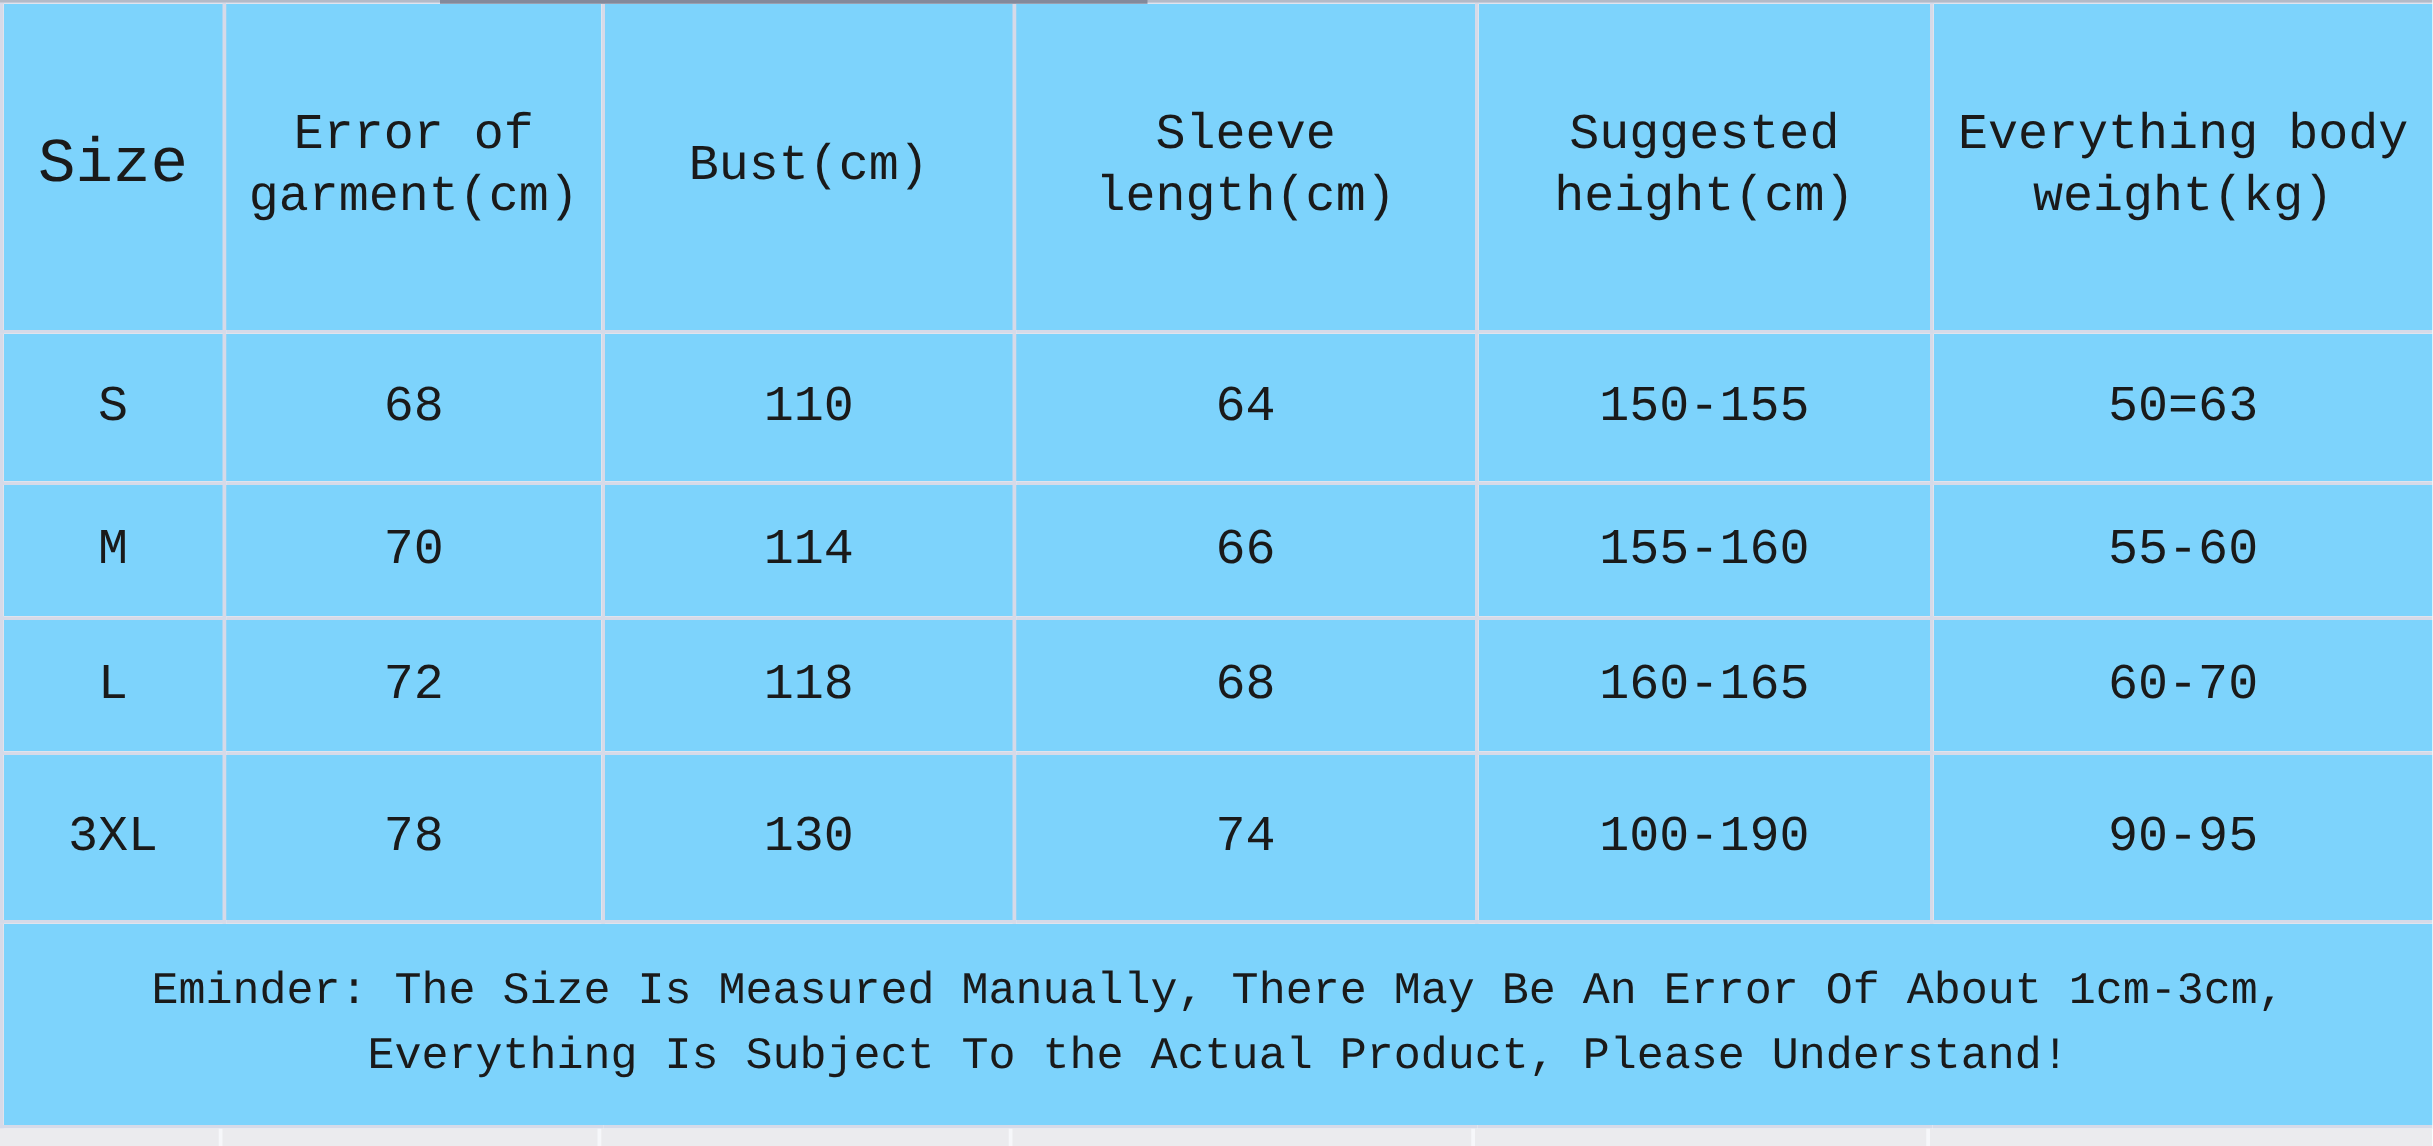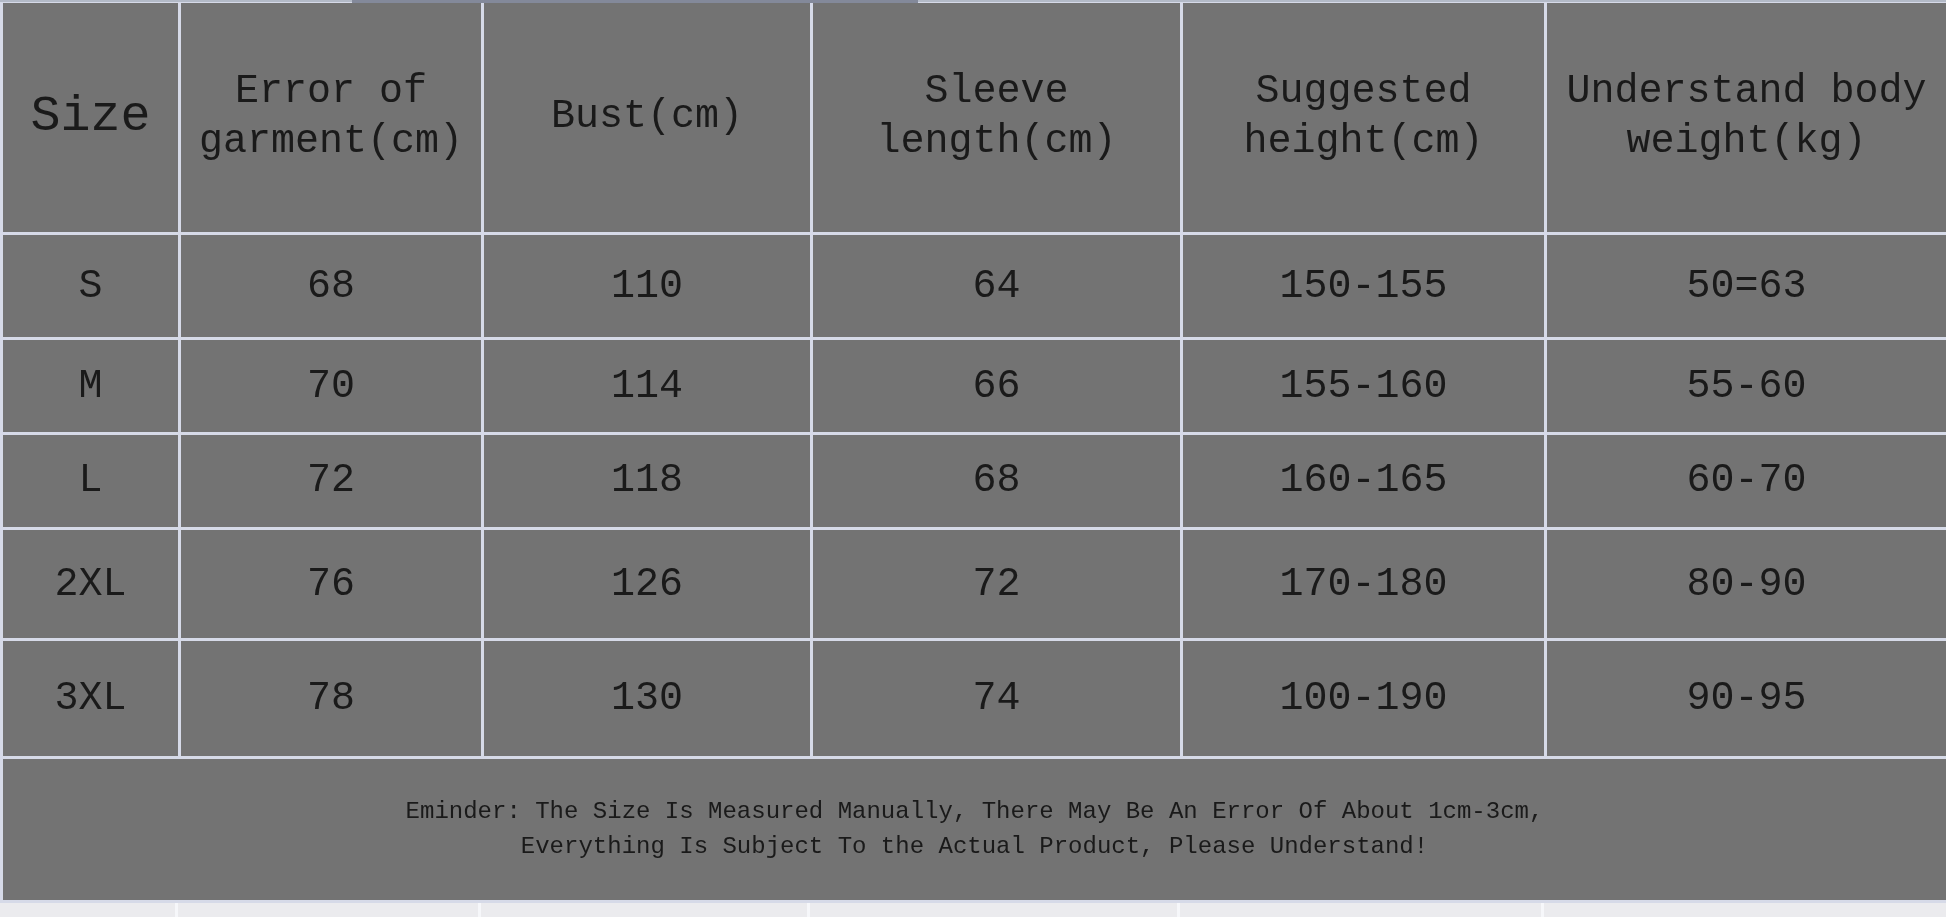--- a/index.html
+++ b/index.html
@@ -33,21 +33,21 @@
   }
   table.size-chart {
     border-collapse: collapse;
     table-layout: fixed;
     width: 1946px;
     height: 903px;
   }
   table.size-chart th,
   table.size-chart td {
     border: 3px solid #d6dae8;
-    background: #737373;
+    background: #7dd3fc;
     text-align: center;
     vertical-align: middle;
     font-weight: normal;
     padding: 0;
     overflow: hidden;
   }
   tr.h-header  { height: 177px; }
   tr.h-s       { height: 81px; }
   tr.h-m       { height: 72px; }
   tr.h-l       { height: 73px; }
@@ -62,21 +62,21 @@
     line-height: 1.25;
     padding: 0 4px;
   }
   tr.h-header th.size-th {
     font-size: 50px;
   }
   td.body-cell {
     font-size: 40px;
   }
   td.note-cell {
-    font-size: 24px;
+    font-size: 36px;
     line-height: 1.45;
     text-align: center;
   }
   
   .bottom-strip {
     display: flex;
     width: 1946px;
     height: 14px;
     background: #ffffff;
   }
@@ -111,21 +111,21 @@
       <col style="width:402px">
     </colgroup>
 
     <tbody>
         <tr class="h-header">
       <th class="size-th">Size</th>
       <th>Error of garment(cm)</th>
       <th>Bust(cm)</th>
       <th>Sleeve length(cm)</th>
       <th>Suggested height(cm)</th>
-      <th>Understand body weight(kg)</th>
+      <th>Everything body weight(kg)</th>
     </tr>
 
     <tr class="h-s">
       <td class="body-cell">S</td>
       <td class="body-cell">68</td>
       <td class="body-cell">110</td>
       <td class="body-cell">64</td>
       <td class="body-cell">150-155</td>
       <td class="body-cell">50=63</td>
     </tr>
@@ -142,28 +142,20 @@
     <tr class="h-l">
       <td class="body-cell">L</td>
       <td class="body-cell">72</td>
       <td class="body-cell">118</td>
       <td class="body-cell">68</td>
       <td class="body-cell">160-165</td>
       <td class="body-cell">60-70</td>
     </tr>
 
 
-    <tr class="h-2xl">
-      <td class="body-cell">2XL</td>
-      <td class="body-cell">76</td>
-      <td class="body-cell">126</td>
-      <td class="body-cell">72</td>
-      <td class="body-cell">170-180</td>
-      <td class="body-cell">80-90</td>
-    </tr>
 
     <tr class="h-3xl">
       <td class="body-cell">3XL</td>
       <td class="body-cell">78</td>
       <td class="body-cell">130</td>
       <td class="body-cell">74</td>
       <td class="body-cell">100-190</td>
       <td class="body-cell">90-95</td>
     </tr>
 

